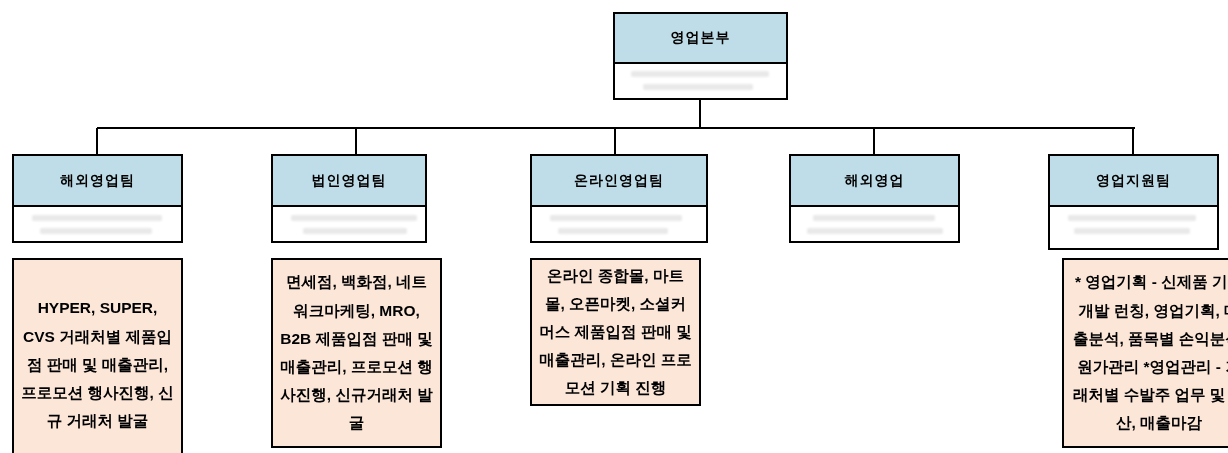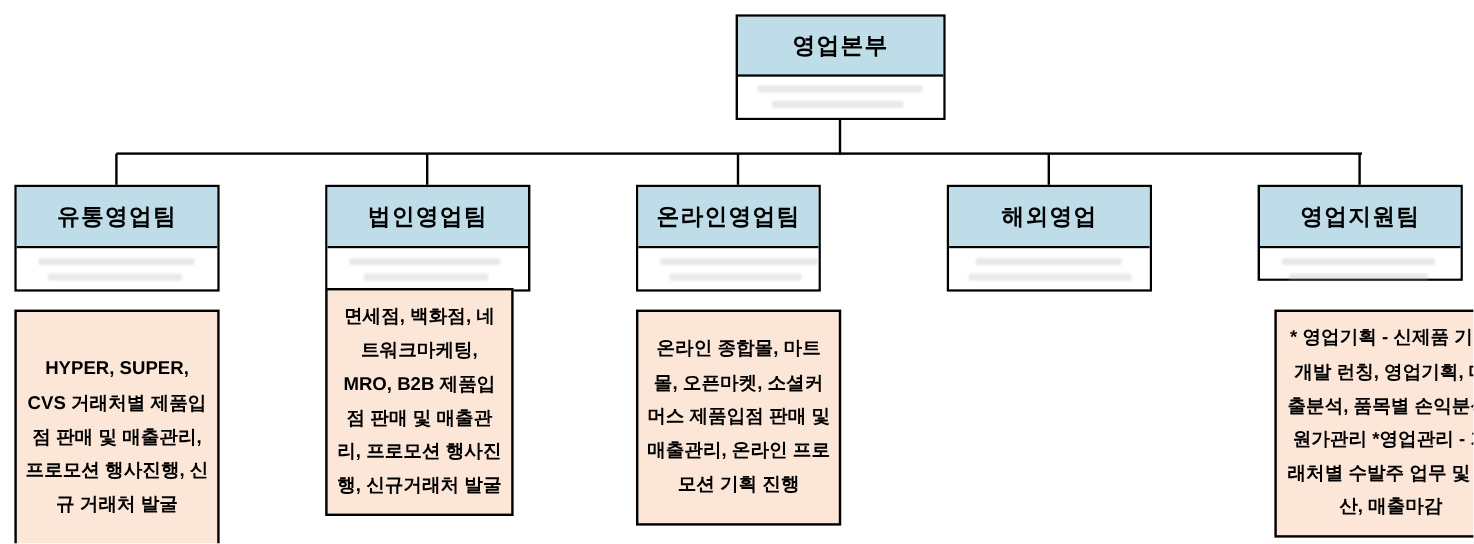--- a/index.html
+++ b/index.html
@@ -22,21 +22,21 @@
     flex-direction: column;
   }
   .node-header {
     box-sizing: border-box;
     background: var(--header-fill, #bedde8);
     border-bottom: 2px solid var(--border, #000);
     display: flex;
     align-items: center;
     justify-content: center;
     font-weight: bold;
-    font-size: 19px;
+    font-size: 14px;
     letter-spacing: 1px;
     white-space: nowrap;
   }
   .node-body { position: relative; flex: 1; background: #ffffff; }
   .ghost {
     position: absolute;
     height: 6px;
     background: rgba(175, 175, 175, 0.28);
     filter: blur(1px);
     border-radius: 2px;
@@ -71,57 +71,57 @@
 
   <div class="node" style="left:613px; top:12px; width:175px; height:88px">
     <div class="node-header" style="flex:0 0 50px">영업본부</div>
     <div class="node-body">
       <div class="ghost" style="left:16px; top:7px;  width:138px"></div>
       <div class="ghost" style="left:28px; top:20px; width:110px"></div>
     </div>
   </div>
 
   <div class="node" style="left:12px; top:154px; width:171px; height:89px">
-    <div class="node-header" style="flex:0 0 51px">유통영업팀</div>
+    <div class="node-header" style="flex:0 0 51px">해외영업팀</div>
     <div class="node-body">
       <div class="ghost" style="left:18px; top:8px;  width:130px"></div>
       <div class="ghost" style="left:26px; top:21px; width:112px"></div>
     </div>
   </div>
 
-  <div class="node" style="left:271px; top:154px; width:171px; height:89px">
+  <div class="node" style="left:271px; top:154px; width:156px; height:89px">
     <div class="node-header" style="flex:0 0 51px">법인영업팀</div>
     <div class="node-body">
       <div class="ghost" style="left:18px; top:8px;  width:126px"></div>
       <div class="ghost" style="left:30px; top:21px; width:104px"></div>
     </div>
   </div>
 
-  <div class="node" style="left:530px; top:154px; width:154px; height:89px">
+  <div class="node" style="left:530px; top:154px; width:178px; height:89px">
     <div class="node-header" style="flex:0 0 51px">온라인영업팀</div>
     <div class="node-body">
       <div class="ghost" style="left:18px; top:8px;  width:132px"></div>
       <div class="ghost" style="left:26px; top:21px; width:110px"></div>
     </div>
   </div>
 
   <div class="node" style="left:789px; top:154px; width:171px; height:89px">
     <div class="node-header" style="flex:0 0 51px">해외영업</div>
     <div class="node-body">
       <div class="ghost" style="left:22px; top:8px;  width:122px"></div>
       <div class="ghost" style="left:16px; top:21px; width:136px"></div>
     </div>
   </div>
 
-  <div class="node" style="left:1048px; top:154px; width:171px; height:80px">
+  <div class="node" style="left:1048px; top:154px; width:171px; height:96px">
     <div class="node-header" style="flex:0 0 51px">영업지원팀</div>
     <div class="node-body">
       <div class="ghost" style="left:18px; top:8px;  width:128px"></div>
       <div class="ghost" style="left:24px; top:21px; width:116px"></div>
     </div>
   </div>
 
   <div class="desc" style="left:12px;   top:258px; width:171px; height:214px">HYPER, SUPER, CVS 거래처별 제품입점 판매 및 매출관리, 프로모션 행사진행, 신규 거래처 발굴</div>
-  <div class="desc" style="left:271px;  top:240px; width:157px; height:190px">면세점, 백화점, 네트워크마케팅, MRO, B2B 제품입점 판매 및 매출관리, 프로모션 행사진행, 신규거래처 발굴</div>
-  <div class="desc" style="left:530px;  top:258px; width:171px; height:180px">온라인 종합몰, 마트몰, 오픈마켓, 소셜커머스 제품입점 판매 및 매출관리, 온라인 프로모션 기획 진행</div>
+  <div class="desc" style="left:271px;  top:258px; width:171px; height:190px">면세점, 백화점, 네트워크마케팅, MRO, B2B 제품입점 판매 및 매출관리, 프로모션 행사진행, 신규거래처 발굴</div>
+  <div class="desc" style="left:530px;  top:258px; width:171px; height:148px">온라인 종합몰, 마트몰, 오픈마켓, 소셜커머스 제품입점 판매 및 매출관리, 온라인 프로모션 기획 진행</div>
   <div class="desc" style="left:1062px; top:258px; width:194px; height:190px">* 영업기획 - 신제품 기획 개발 런칭, 영업기획, 매출분석, 품목별 손익분석, 원가관리 *영업관리 - 거래처별 수발주 업무 및 정산, 매출마감</div>
 
 </div>
 
 </body></html>

